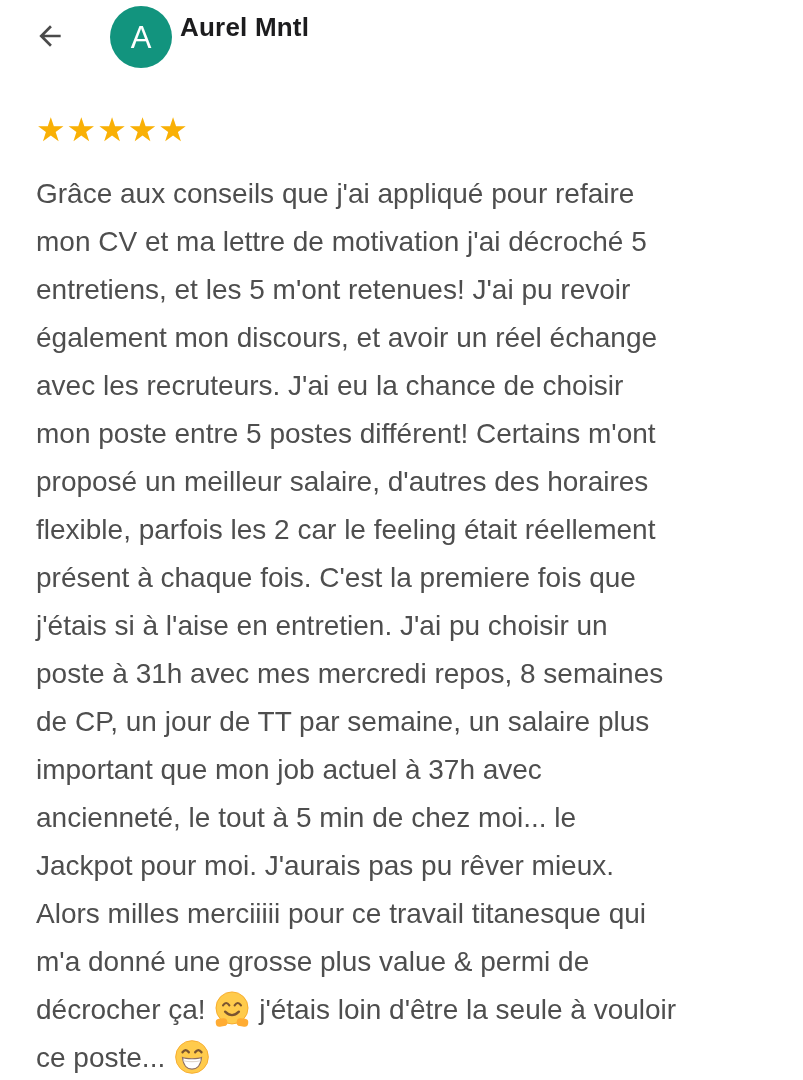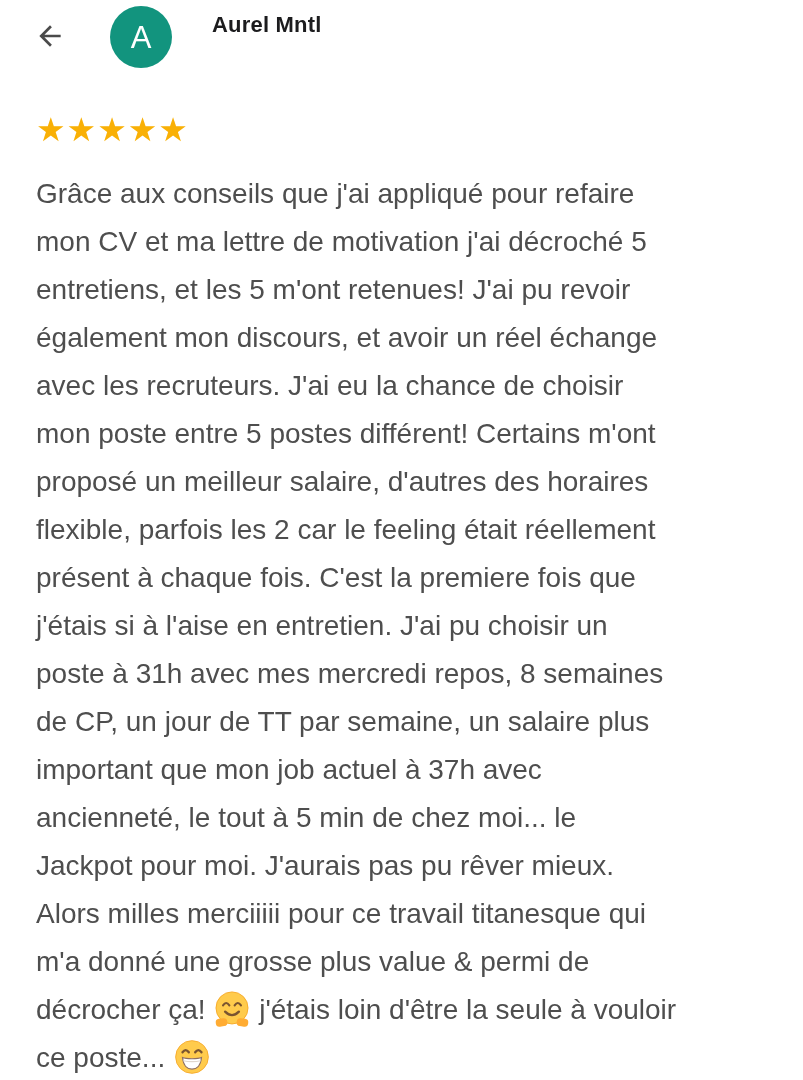--- a/index.html
+++ b/index.html
@@ -19,22 +19,22 @@
   }
   .back svg{width:32px;height:32px;fill:#4a4a4a;display:block;}
   .avatar{
     width:62px;height:62px;border-radius:50%;
     margin-left:44px;margin-top:2px;
     display:flex;align-items:center;justify-content:center;
     background:#12947E;
   }
   .avatar-letter{color:#ffffff;font-size:31px;line-height:1;}
   .name{
-    margin:8px 0 0 40px;
-    font-size:22px;font-weight:bold;color:#1c1c1e;
+    margin:8px 0 0 8px;
+    font-size:26px;font-weight:bold;color:#1c1c1e;
     letter-spacing:0.2px;
   }
   .stars{
     margin-top:44px;
     font-size:33px;line-height:36px;letter-spacing:1px;
     color:#F9B005;
   }
   .body{
     margin:22px 0 0 0;
     white-space:pre;

